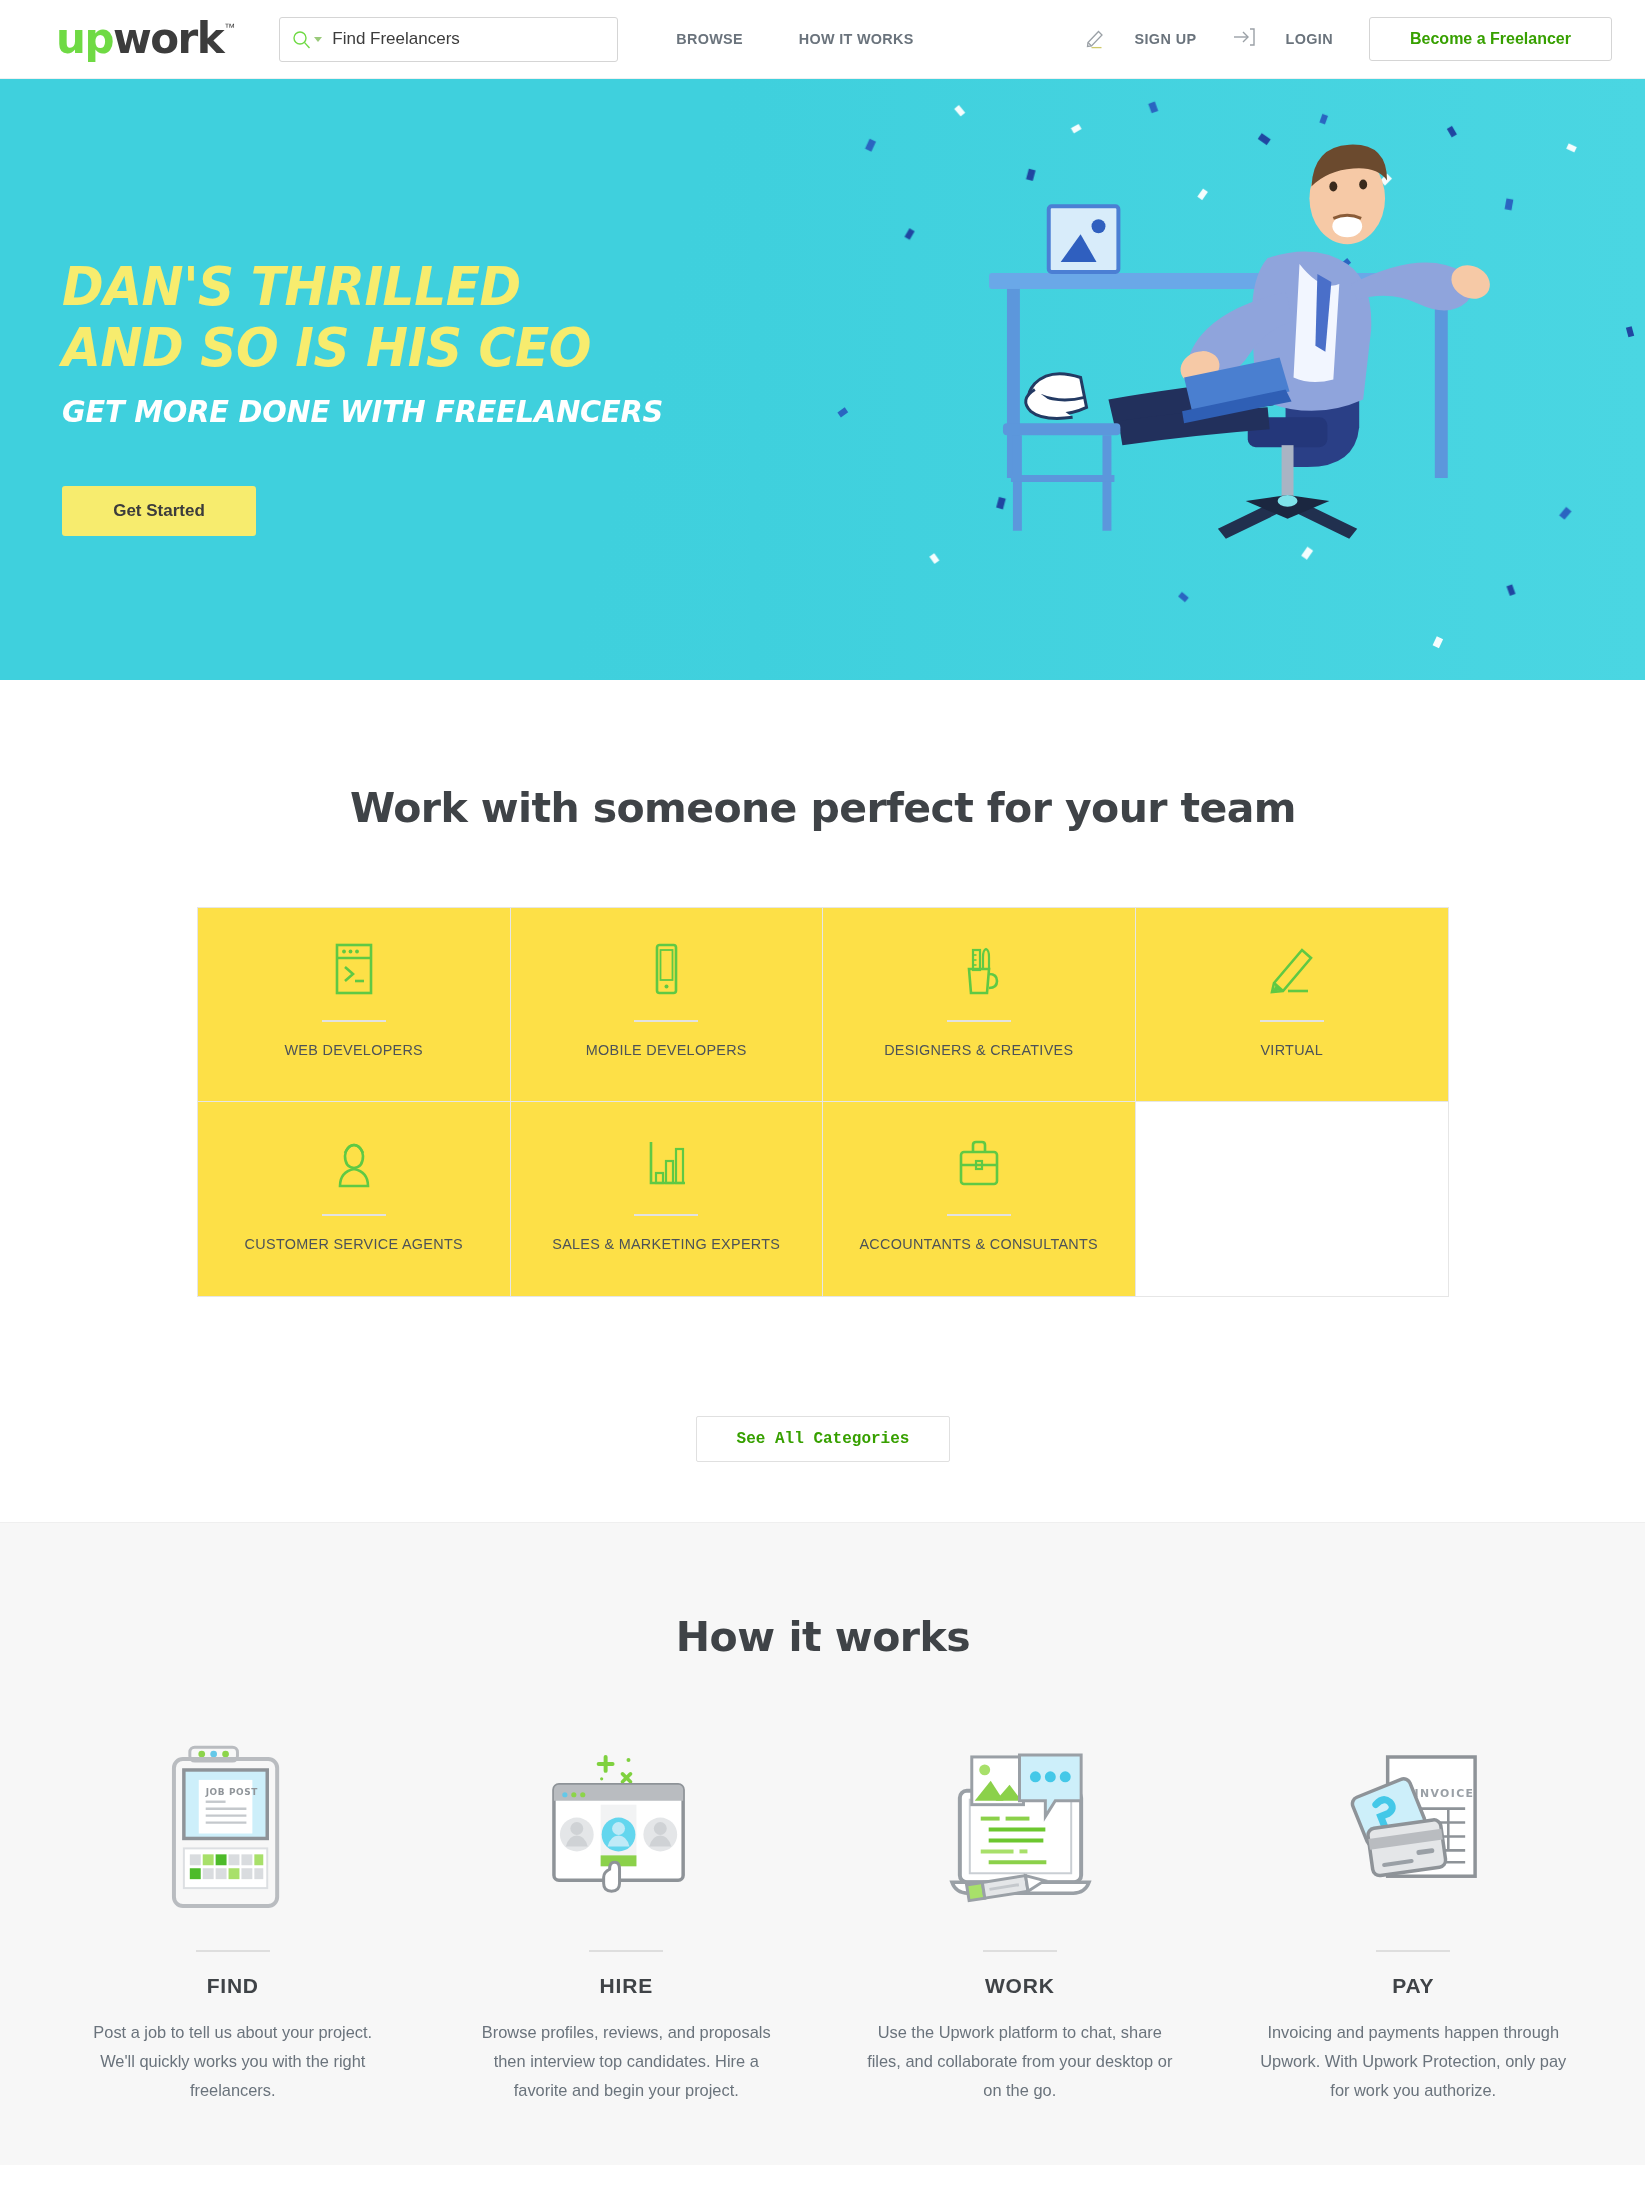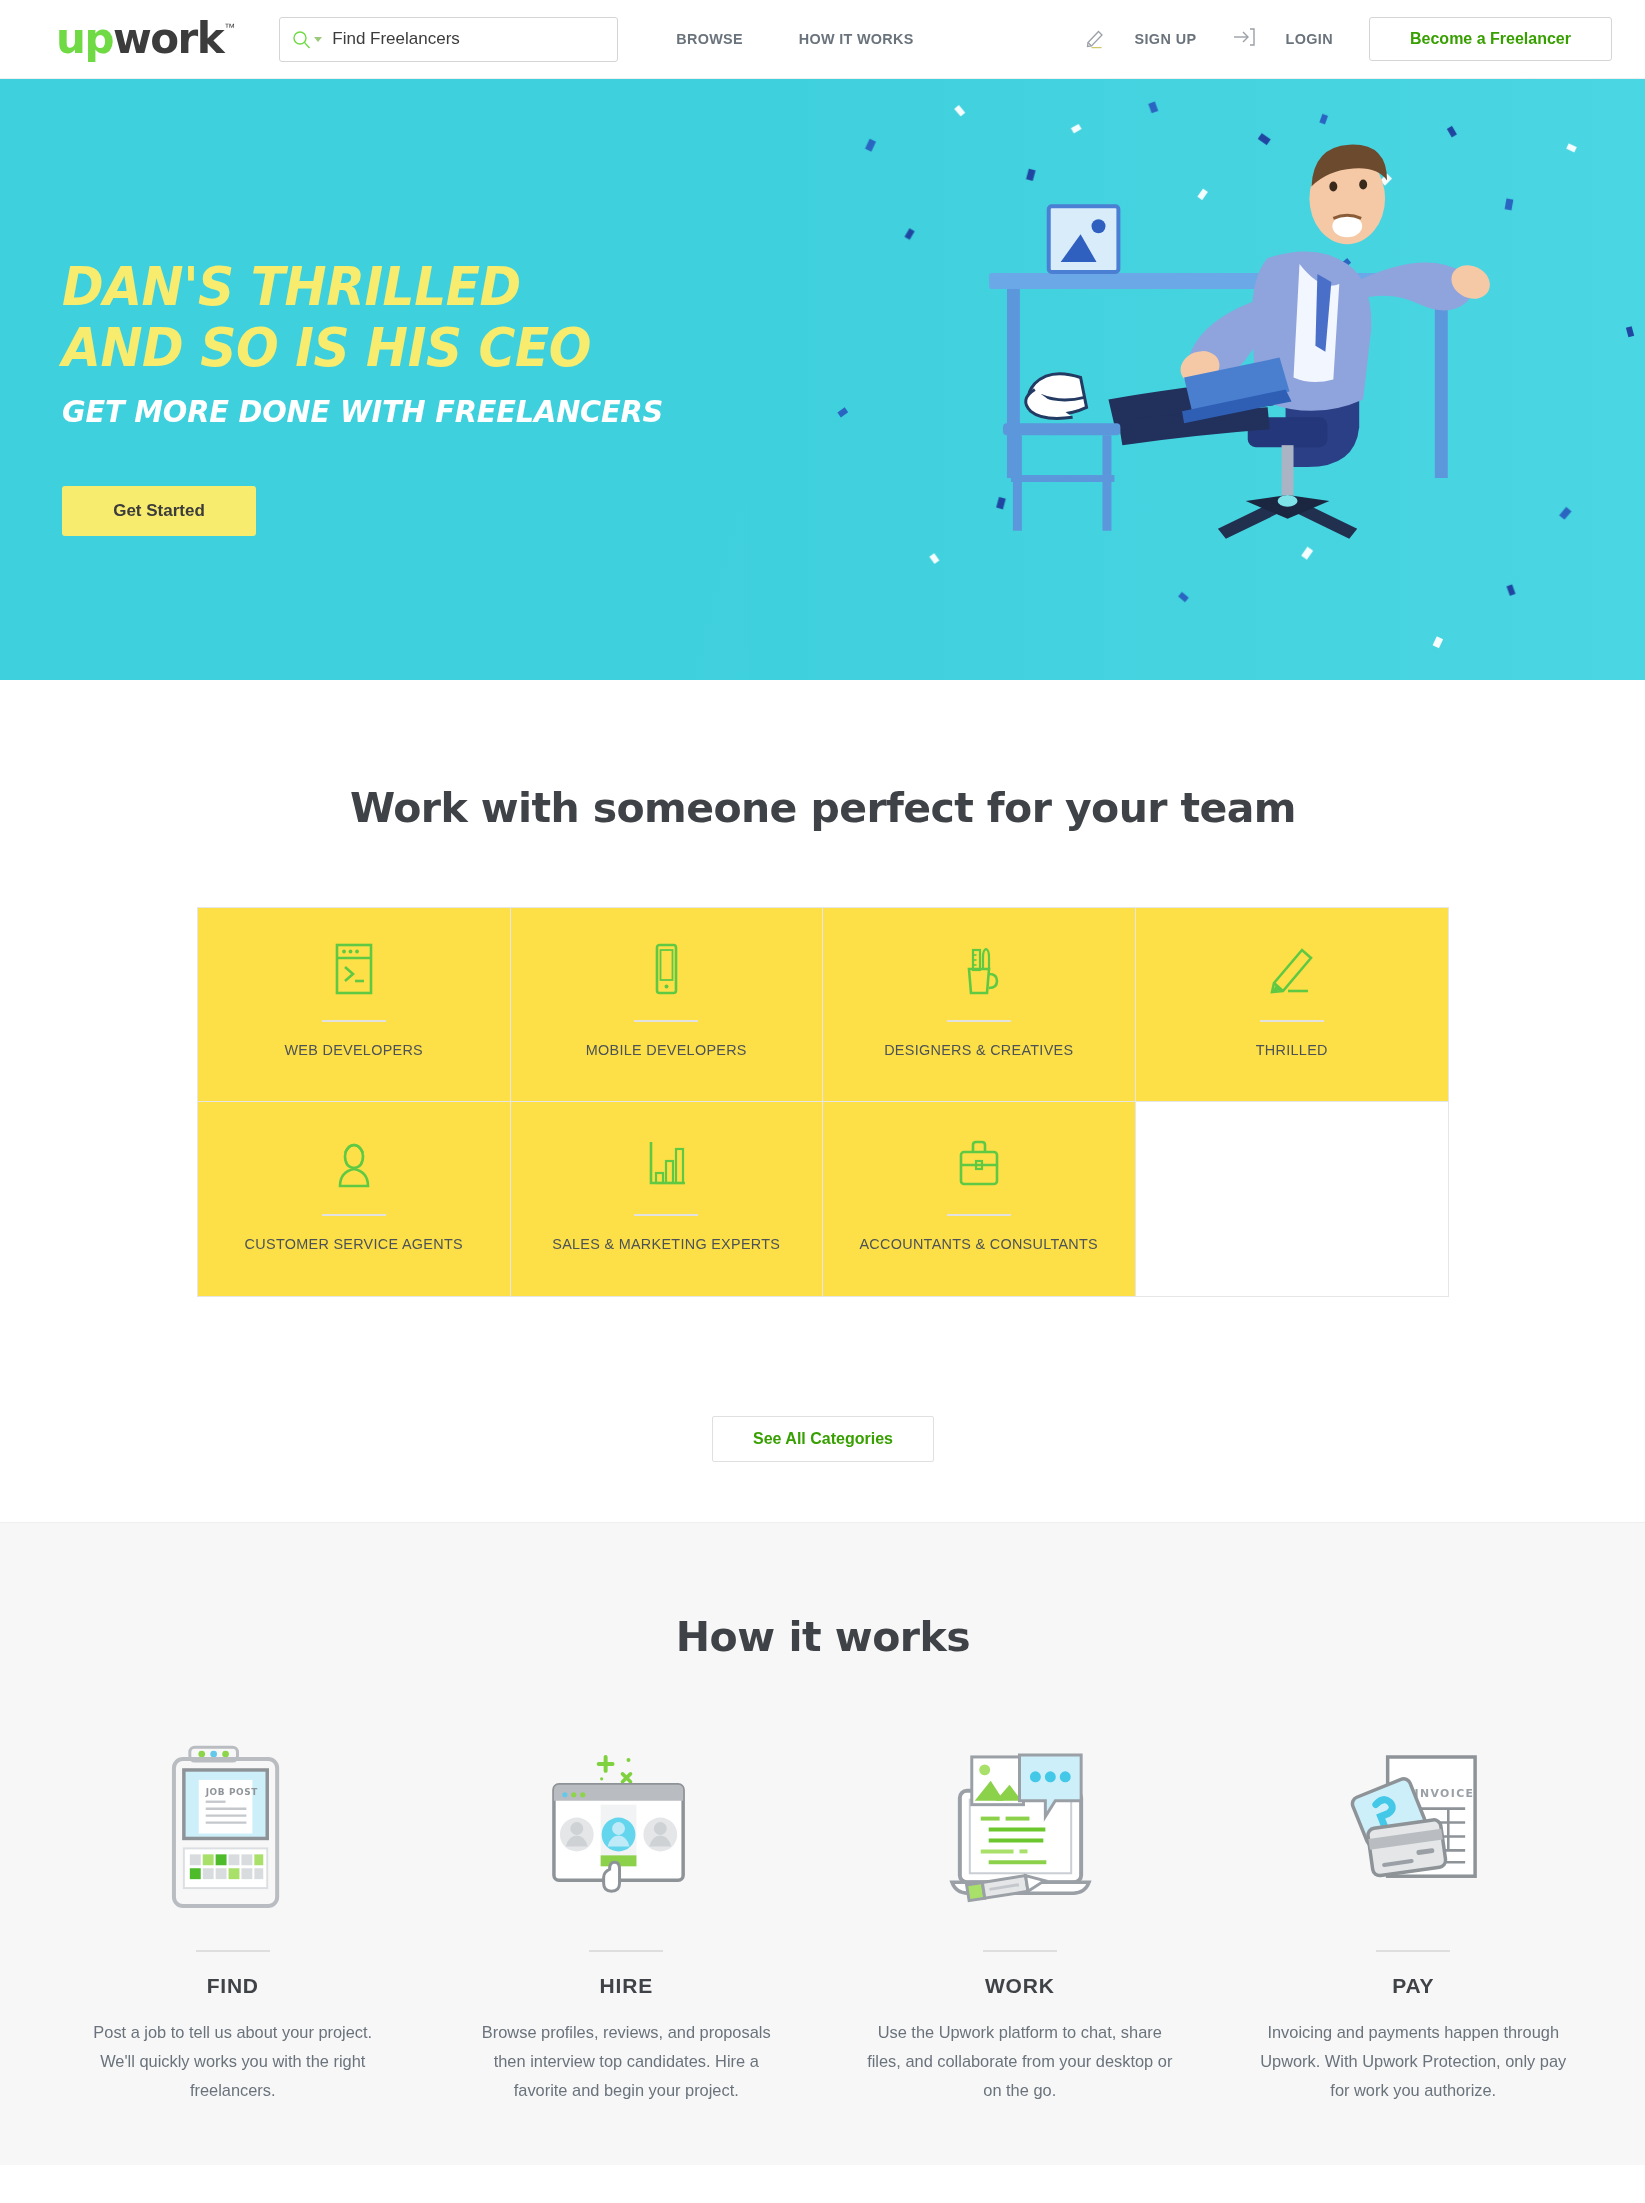--- a/index.html
+++ b/index.html
@@ -234,21 +234,21 @@
   .btn-seeall {
     border: 1px solid #e0e0e0;
     background: #fff;
     border-radius: 2px;
     height: 46px;
     padding: 0 40px;
     color: #37a000;
     font-size: 16px;
     font-weight: 700;
     cursor: pointer;
-    font-family: Liberation Sans, sans-serif;
+    font-family: Liberation Mono, monospace;
   }
 
   
   .section-gray {
     background: #f7f7f7;
     padding: 90px 0 60px;
     border-top: 1px solid #efefef;
   }
   .hiw-title {
     text-align: center;
@@ -496,21 +496,21 @@
     <div class="cat-cell">
       <div class="cat-icon">
         <svg width="56" height="56" viewBox="0 0 56 56">
           <path d="M10 42 L38 9 L47 17 L19 50 L8 51 Z" fill="none" stroke="#5fc944" stroke-width="2.6"></path>
           <line x1="10" y1="42" x2="19" y2="50" stroke="#5fc944" stroke-width="2.6"></line>
           <path d="M8 51 L12 44 L17 49 Z" fill="#5fc944"></path>
           <line x1="24" y1="50" x2="44" y2="50" stroke="#5fc944" stroke-width="2.6"></line>
         </svg>
       </div>
       <div class="cat-divider"></div>
-      <div class="cat-label">THRILLED</div>
+      <div class="cat-label">VIRTUAL</div>
     </div>
 
 
     <div class="cat-cell">
       <div class="cat-icon">
         <svg width="56" height="56" viewBox="0 0 56 56">
           <path d="M19 21 a9 11 0 0 1 18 0 q0 11 -9 12 q-9 -1 -9 -12 z" fill="none" stroke="#5fc944" stroke-width="2.6"></path>
           <path d="M19 18 q4 -8 9 -8 q5 0 9 8" fill="none" stroke="#5fc944" stroke-width="2.6"></path>
           <path d="M14 51 q0 -14 14 -17 q14 3 14 17 z" fill="none" stroke="#5fc944" stroke-width="2.6"></path>
         </svg>

